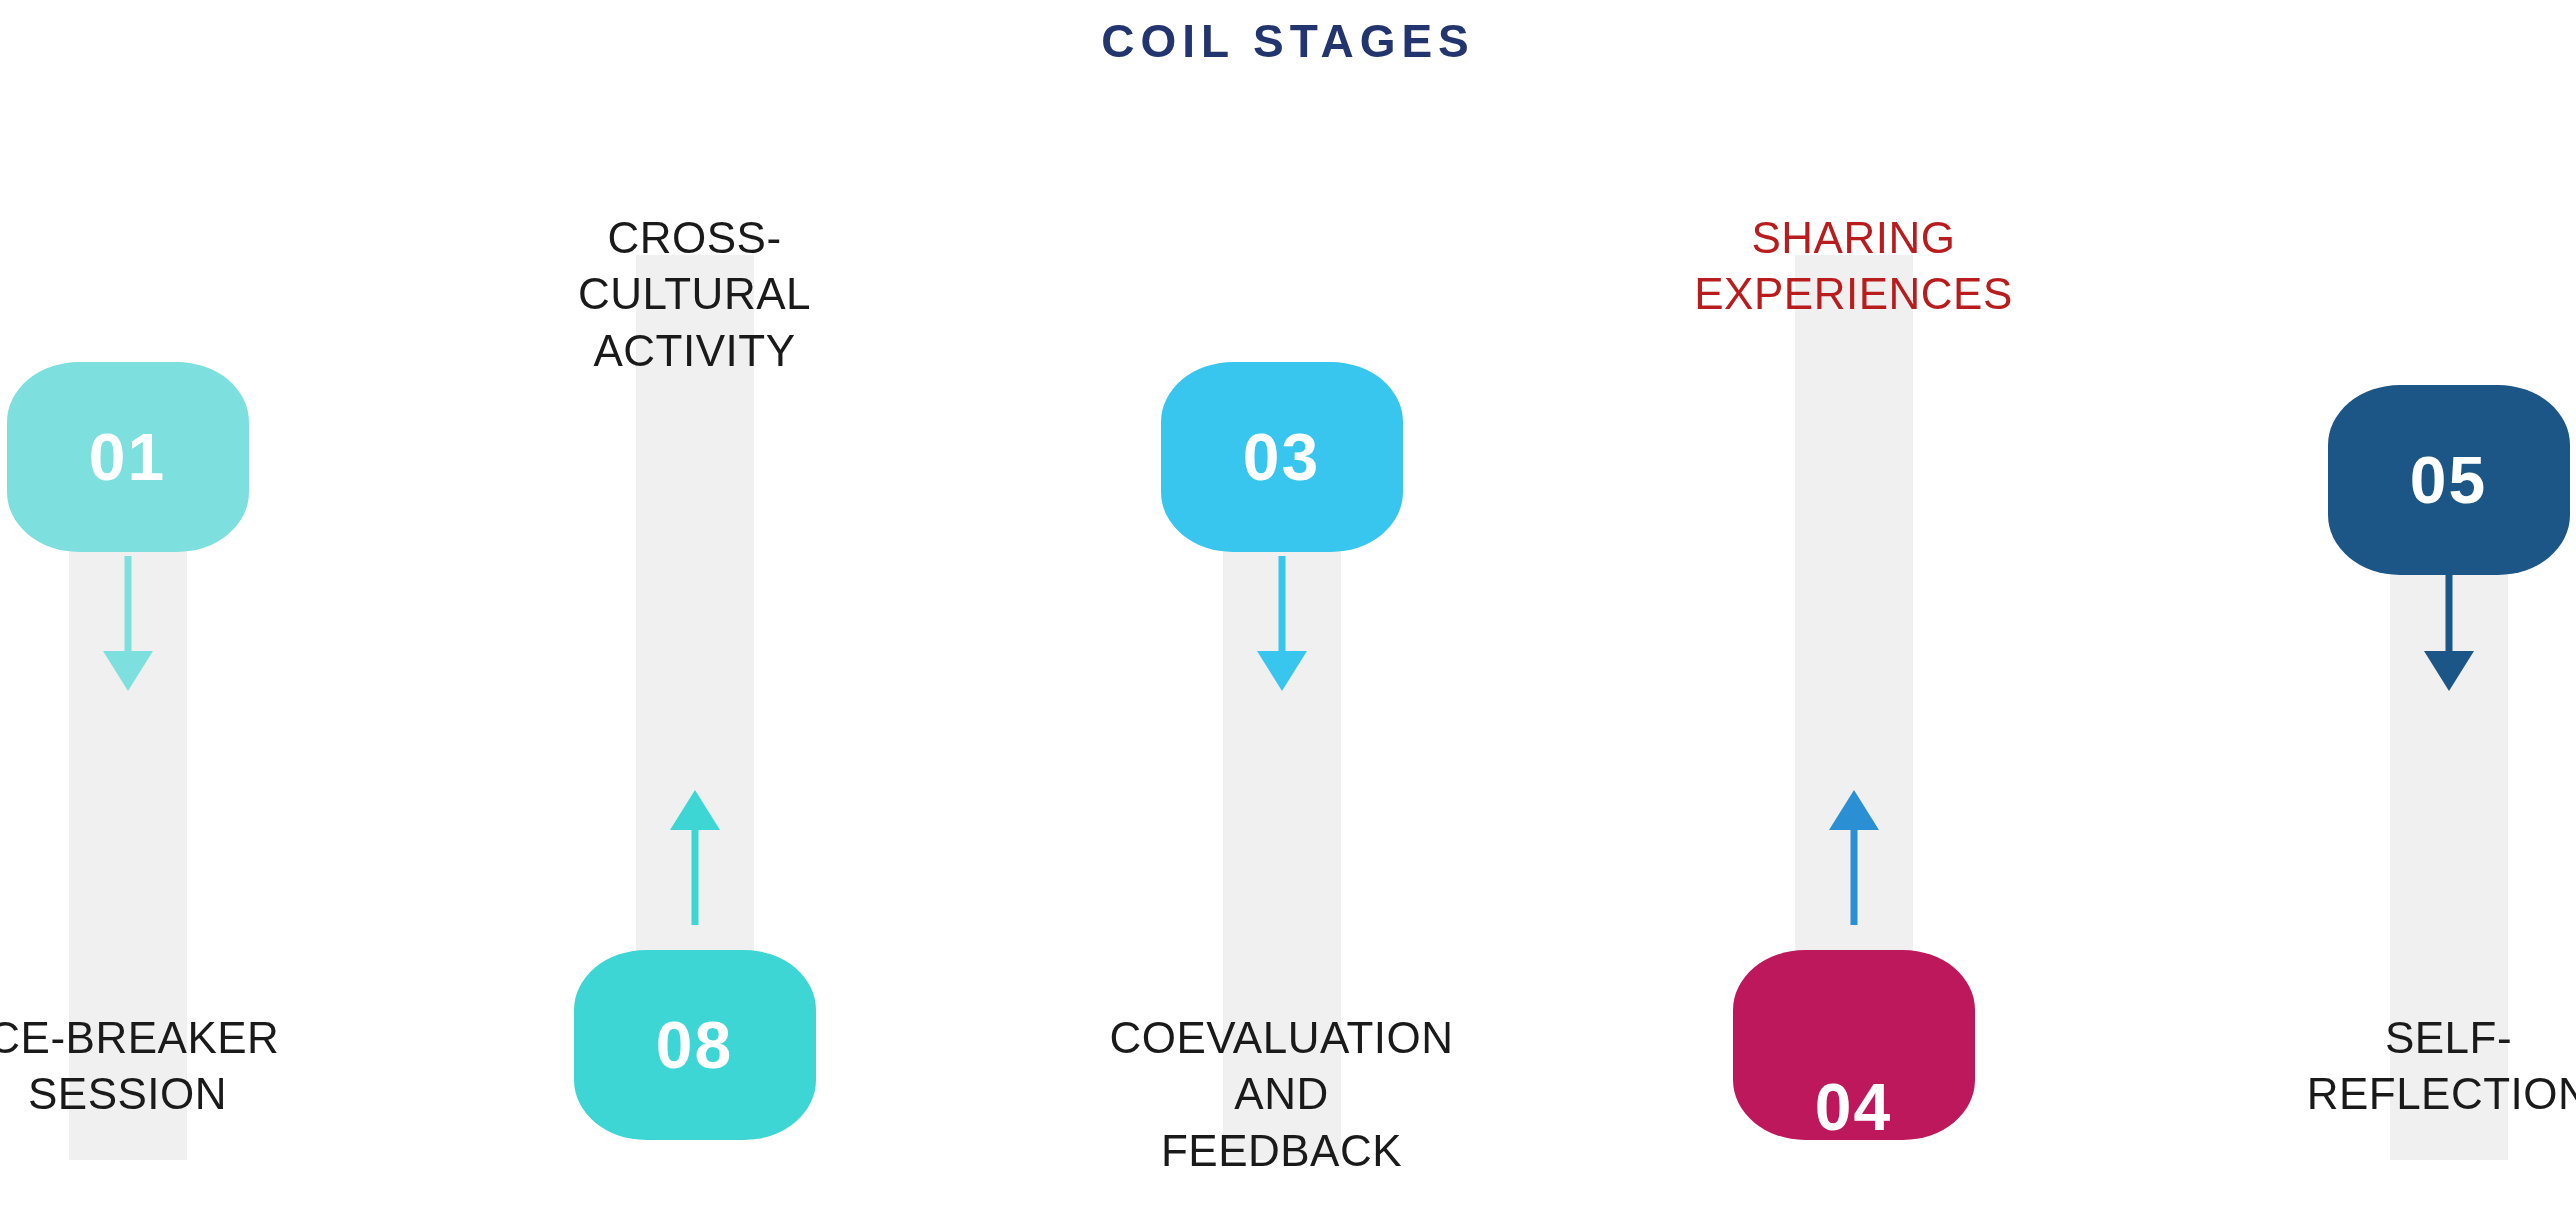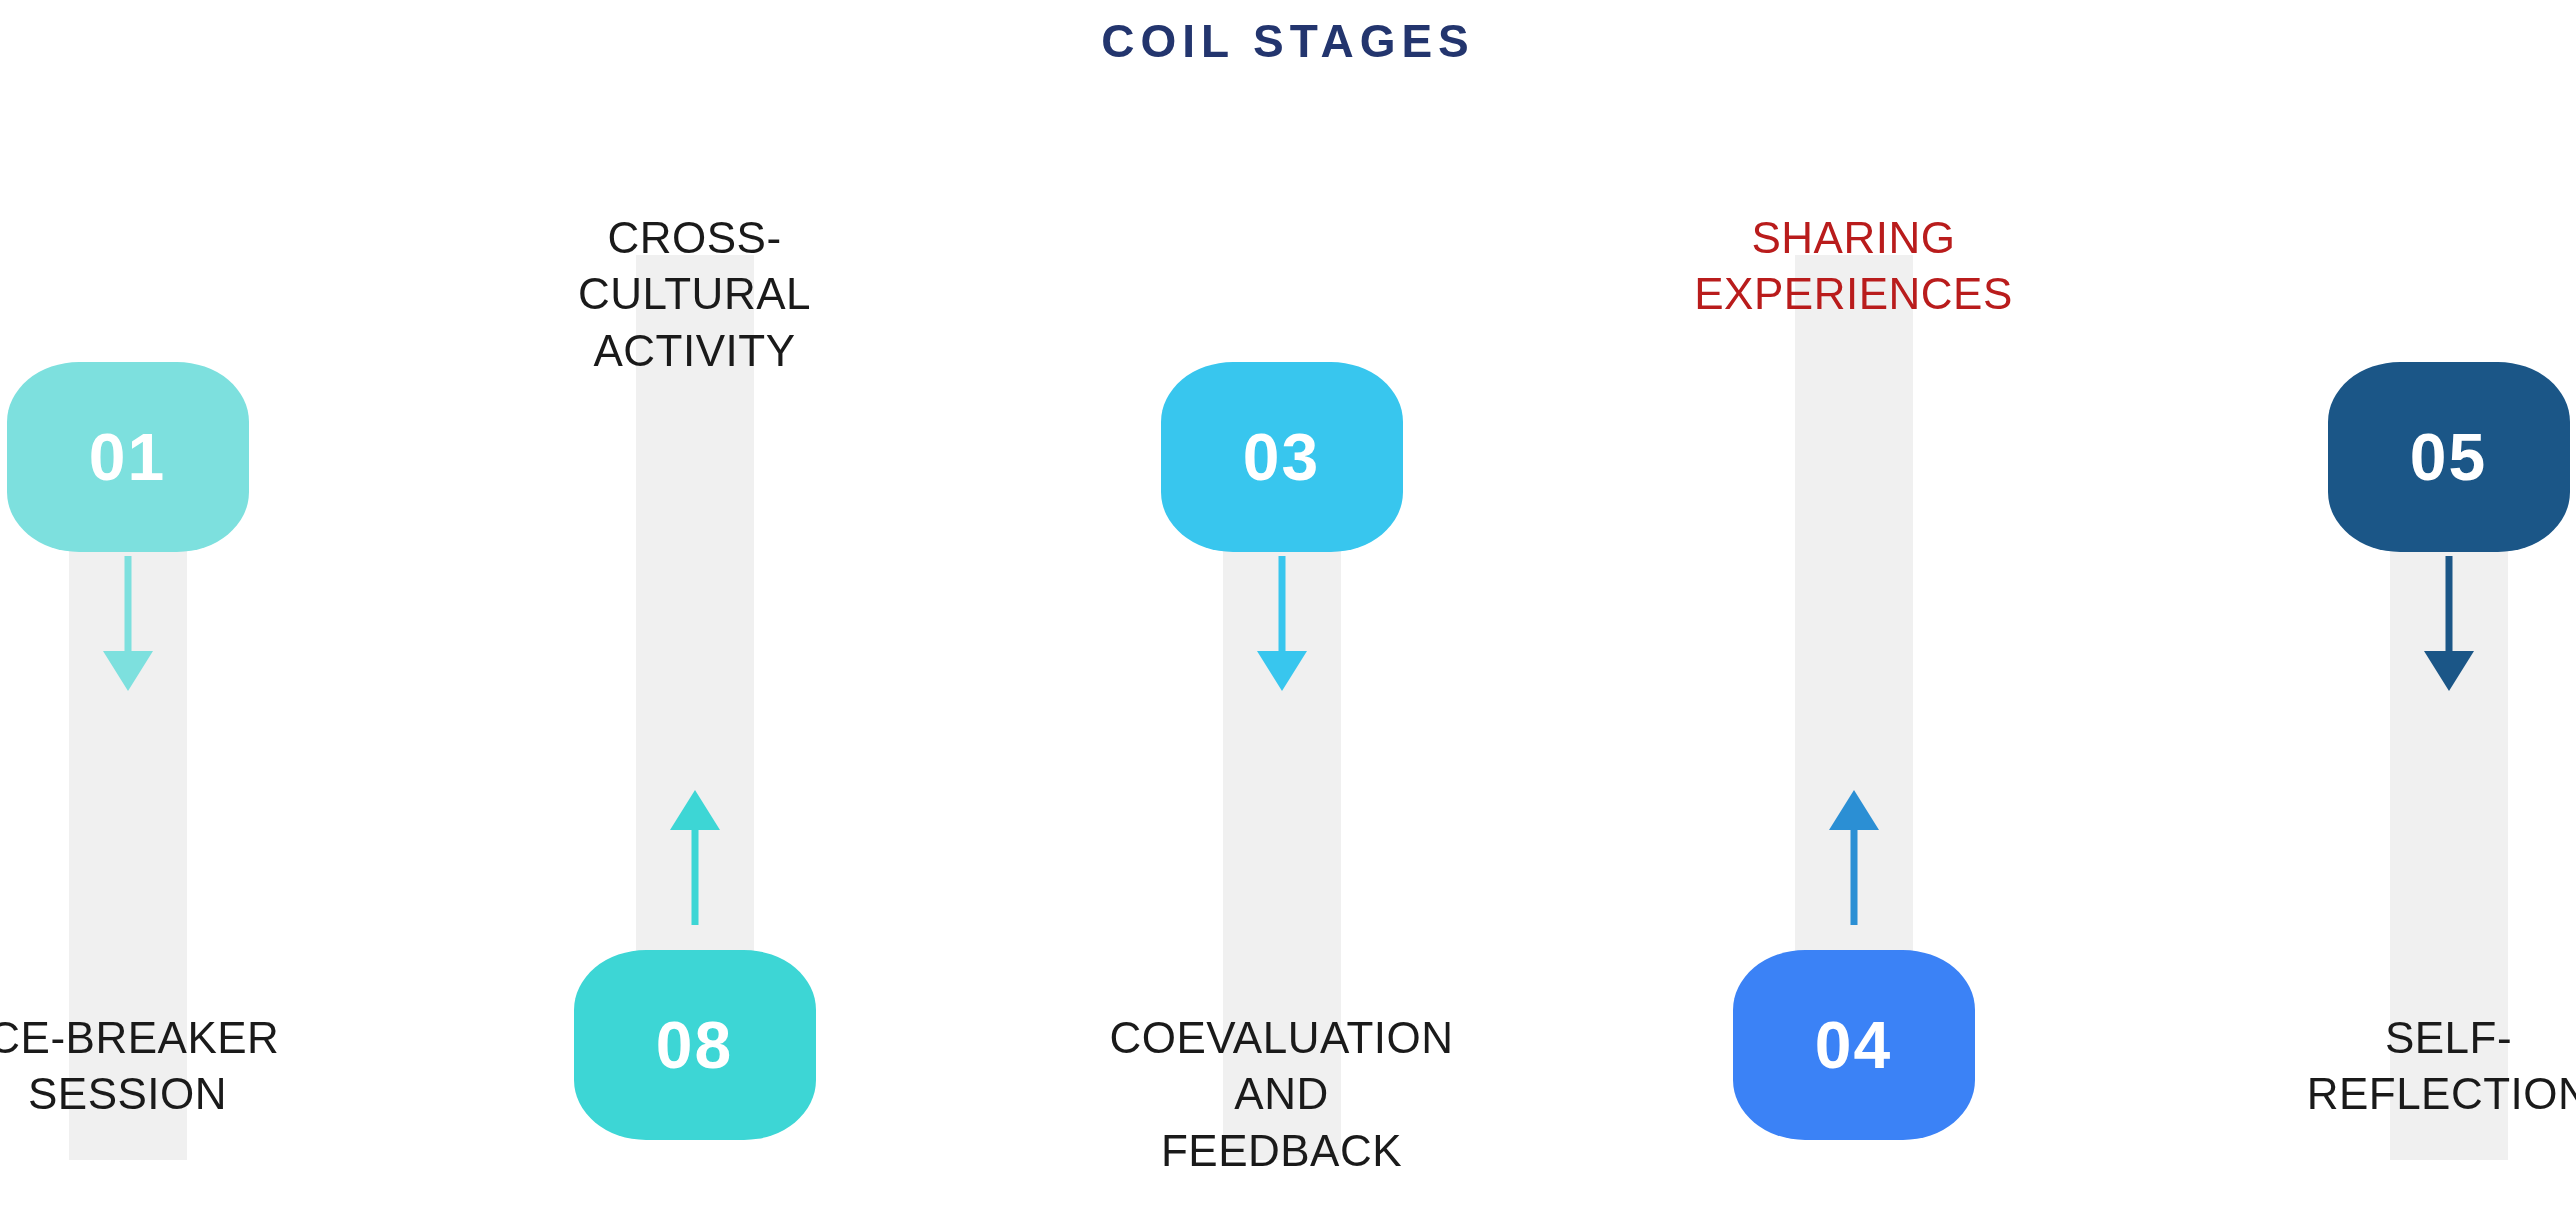--- a/index.html
+++ b/index.html
@@ -184,38 +184,38 @@
     </div>
     <div class="label" style="color: rgb(26, 26, 26);">
       <span class="line">COEVALUATION</span>
       <span class="line">AND</span>
       <span class="line">FEEDBACK</span>
     </div>
   </div>
 
   <div class="stage bottom" id="stage-4">
     <div class="track" style="background: rgb(240, 240, 240);"></div>
-    <div class="node" id="node-4" style="background: #3b82f6;">
+    <div class="node" id="node-4" style="background: #be185d; align-items: flex-end;">
       <span class="node-number" style="color: rgb(255, 255, 255);">04</span>
     </div>
     <div class="arrow">
       <svg viewBox="0 0 70 135" width="70" height="135" id="arrow-svg-4">
         <line x1="35" y1="135" x2="35" y2="37" stroke-width="7" stroke-linecap="butt" stroke="#2B8FD4"></line>
         <polygon points="10,40 60,40 35,0" fill="#2B8FD4"></polygon>
       </svg>
     </div>
     <div class="label" style="color: #b91c1c;">
       <span class="line">SHARING</span>
       <span class="line">EXPERIENCES</span>
     </div>
   </div>
 
   <div class="stage top" id="stage-5">
     <div class="track" style="background: rgb(240, 240, 240);"></div>
-    <div class="node" id="node-5" style="background: rgb(27, 86, 135);">
+    <div class="node" id="node-5" style="background: rgb(27, 86, 135); margin-top: 23px;">
       <span class="node-number" style="color: rgb(255, 255, 255);">05</span>
     </div>
     <div class="arrow">
       <svg viewBox="0 0 70 135" width="70" height="135" id="arrow-svg-5">
         <line x1="35" y1="0" x2="35" y2="98" stroke-width="7" stroke-linecap="butt" stroke="#1B5687"></line>
         <polygon points="10,95 60,95 35,135" fill="#1B5687"></polygon>
       </svg>
     </div>
     <div class="label" style="color: rgb(26, 26, 26);">
       <span class="line">SELF-</span>

